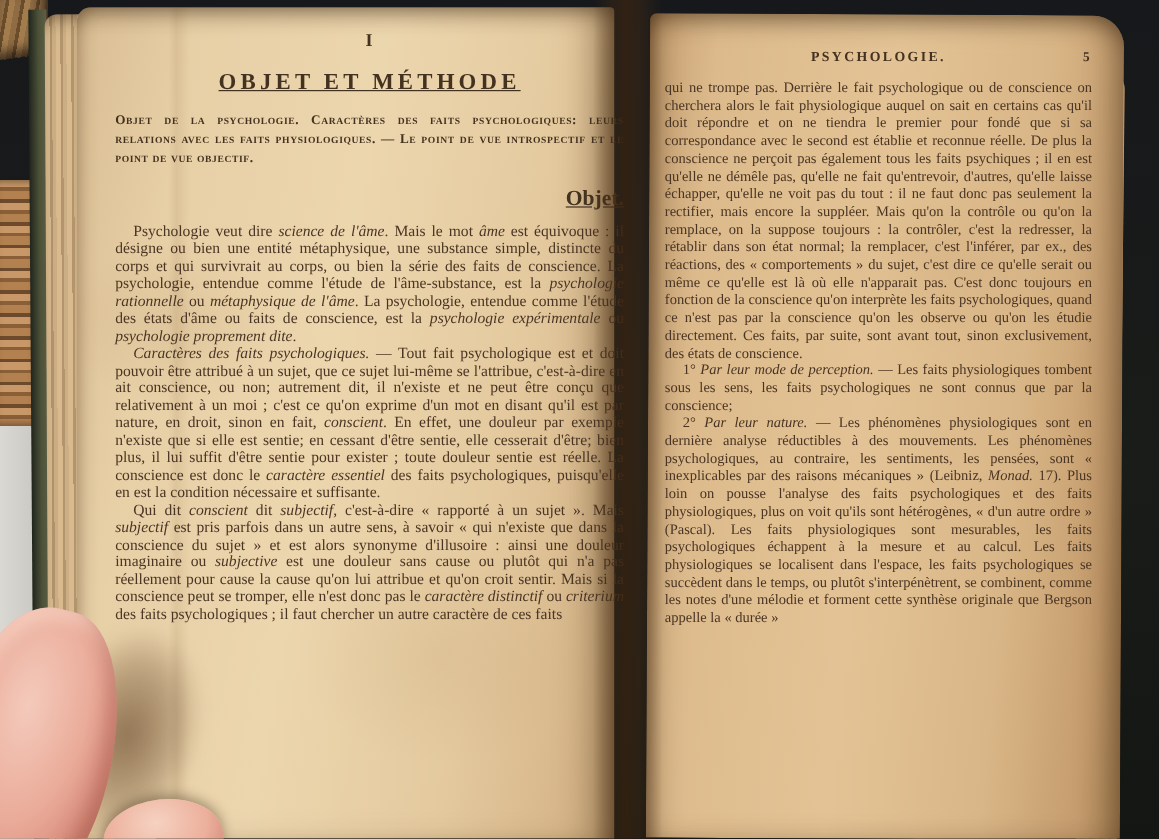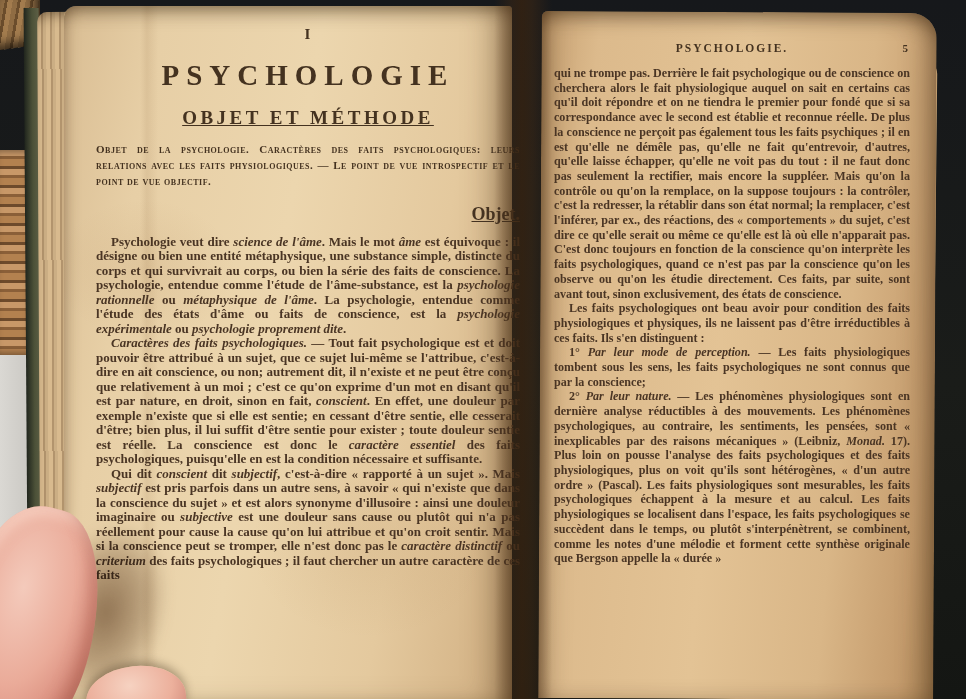--- a/index.html
+++ b/index.html
@@ -61,21 +61,21 @@
   .ltext{position:absolute;left:96px;top:26px;width:424px;}
   .rtext{position:absolute;left:554px;top:42px;width:356px;}
   .chapnum{text-align:center;font-size:15px;font-weight:600;letter-spacing:1px;color:#443220;}
   .title{text-align:center;font-size:29px;font-weight:600;letter-spacing:7px;margin-top:16px;color:#443220;}
   .subtitle{text-align:center;font-size:19px;font-weight:600;letter-spacing:3.5px;margin-top:15px;color:#443220;text-decoration:underline;}
   .summary{margin-top:13px;font-size:11px;font-weight:700;font-variant:small-caps;
     letter-spacing:.5px;line-height:1.45;text-align:justify;color:#443220;}
   .sechead{text-align:right;font-size:18px;font-weight:700;margin-top:14px;color:#443220;text-decoration:underline;}
   .lbody{margin-top:10px;font-size:13px;line-height:14.5px;text-align:justify;}
   .rbody{margin-top:12px;font-size:12.1px;line-height:14.7px;text-align:justify;}
-  .par{text-indent:15px;margin:0;font-weight:bold;}
+  .par{text-indent:15px;margin:0;}
   .par.noind{text-indent:0;}
   .it{font-style:italic;}
   .runhead{position:relative;text-align:center;font-size:11.5px;letter-spacing:2px;
     font-variant:small-caps;font-weight:600;color:#443220;}
   .pagenum{position:absolute;right:2px;top:0;font-size:11px;letter-spacing:0;}
   
   .thumb-shadow{position:absolute;left:46px;top:520px;width:120px;height:185px;
     border-radius:50% 50% 45% 45%;transform:rotate(16deg);
     background:radial-gradient(closest-side,rgba(80,48,20,.55),rgba(80,48,20,.28) 60%,rgba(80,48,20,0) 100%);
     filter:blur(6px);mix-blend-mode:multiply;pointer-events:none;}
@@ -101,39 +101,37 @@
   <div>
     <div class="cover-edge"></div>
     <div class="stack-left"></div>
     <div class="stack-right"></div>
 
     <div class="page page-left"></div>
     <div class="page page-right"></div>
 
     <div class="ltext ink">
       <div class="chapnum">I</div>
-      <div class="title">PSYCHOLOGIE</div>
       <div class="subtitle">OBJET ET MÉTHODE</div>
       <div class="summary">Objet de la psychologie. Caractères des faits psychologiques: leurs relations avec les faits physiologiques. — Le point de vue introspectif et le point de vue objectif.</div>
       <div class="sechead">Objet.</div>
       <div class="lbody">
         <p class="par"><span>Psychologie veut dire </span><span class="it">science de l'âme</span><span>. Mais le mot </span><span class="it">âme</span><span> est équivoque : il désigne ou bien une entité métaphysique, une substance simple, distincte du corps et qui survivrait au corps, ou bien la série des faits de conscience. La psychologie, entendue comme l'étude de l'âme-substance, est la </span><span class="it">psychologie rationnelle</span><span> ou </span><span class="it">métaphysique de l'âme</span><span>. La psychologie, entendue comme l'étude des états d'âme ou faits de conscience, est la </span><span class="it">psychologie expérimentale</span><span> ou </span><span class="it">psychologie proprement dite</span><span>.</span></p>
         <p class="par"><span class="it">Caractères des faits psychologiques.</span><span> — Tout fait psychologique est et doit pouvoir être attribué à un sujet, que ce sujet lui-même se l'attribue, c'est-à-dire en ait conscience, ou non; autrement dit, il n'existe et ne peut être conçu que relativement à un moi ; c'est ce qu'on exprime d'un mot en disant qu'il est par nature, en droit, sinon en fait, </span><span class="it">conscient</span><span>. En effet, une douleur par exemple n'existe que si elle est sentie; en cessant d'être sentie, elle cesserait d'être; bien plus, il lui suffit d'être sentie pour exister ; toute douleur sentie est réelle. La conscience est donc le </span><span class="it">caractère essentiel</span><span> des faits psychologiques, puisqu'elle en est la condition nécessaire et suffisante.</span></p>
         <p class="par"><span>Qui dit </span><span class="it">conscient</span><span> dit </span><span class="it">subjectif</span><span>, c'est-à-dire « rapporté à un sujet ». Mais </span><span class="it">subjectif</span><span> est pris parfois dans un autre sens, à savoir « qui n'existe que dans la conscience du sujet » et est alors synonyme d'illusoire : ainsi une douleur imaginaire ou </span><span class="it">subjective</span><span> est une douleur sans cause ou plutôt qui n'a pas réellement pour cause la cause qu'on lui attribue et qu'on croit sentir. Mais si la conscience peut se tromper, elle n'est donc pas le </span><span class="it">caractère distinctif</span><span> ou </span><span class="it">criterium</span><span> des faits psychologiques ; il faut chercher un autre caractère de ces faits</span></p>
       </div>
     </div>
 
     <div class="rtext ink">
       <div class="runhead">
         <span>PSYCHOLOGIE.</span>
         <span class="pagenum">5</span>
       </div>
       <div class="rbody">
         <p class="par noind"><span>qui ne trompe pas. Derrière le fait psychologique ou de conscience on cherchera alors le fait physiologique auquel on sait en certains cas qu'il doit répondre et on ne tiendra le premier pour fondé que si sa correspondance avec le second est établie et reconnue réelle. De plus la conscience ne perçoit pas également tous les faits psychiques ; il en est qu'elle ne démêle pas, qu'elle ne fait qu'entrevoir, d'autres, qu'elle laisse échapper, qu'elle ne voit pas du tout : il ne faut donc pas seulement la rectifier, mais encore la suppléer. Mais qu'on la contrôle ou qu'on la remplace, on la suppose toujours : la contrôler, c'est la redresser, la rétablir dans son état normal; la remplacer, c'est l'inférer, par ex., des réactions, des « comportements » du sujet, c'est dire ce qu'elle serait ou même ce qu'elle est là où elle n'apparait pas. C'est donc toujours en fonction de la conscience qu'on interprète les faits psychologiques, quand ce n'est pas par la conscience qu'on les observe ou qu'on les étudie directement. Ces faits, par suite, sont avant tout, sinon exclusivement, des états de conscience.</span></p>
-        <p class="par"><span>Les faits psychologiques ont beau avoir pour condition des faits physiologiques et physiques, ils ne laissent pas d'être irréductibles à ces faits. Ils s'en distinguent :</span></p>
         <p class="par"><span>1° </span><span class="it">Par leur mode de perception.</span><span> — Les faits physiologiques tombent sous les sens, les faits psychologiques ne sont connus que par la conscience;</span></p>
         <p class="par"><span>2° </span><span class="it">Par leur nature.</span><span> — Les phénomènes physiologiques sont en dernière analyse réductibles à des mouvements. Les phénomènes psychologiques, au contraire, les sentiments, les pensées, sont « inexplicables par des raisons mécaniques » (Leibniz, </span><span class="it">Monad.</span><span> 17). Plus loin on pousse l'analyse des faits psychologiques et des faits physiologiques, plus on voit qu'ils sont hétérogènes, « d'un autre ordre » (Pascal). Les faits physiologiques sont mesurables, les faits psychologiques échappent à la mesure et au calcul. Les faits physiologiques se localisent dans l'espace, les faits psychologiques se succèdent dans le temps, ou plutôt s'interpénètrent, se combinent, comme les notes d'une mélodie et forment cette synthèse originale que Bergson appelle la « durée »</span></p>
       </div>
     </div>
 
     <div class="gutter"></div>
   </div>
 
   <div class="thumb-shadow"></div>
   <div class="thumb"></div>

